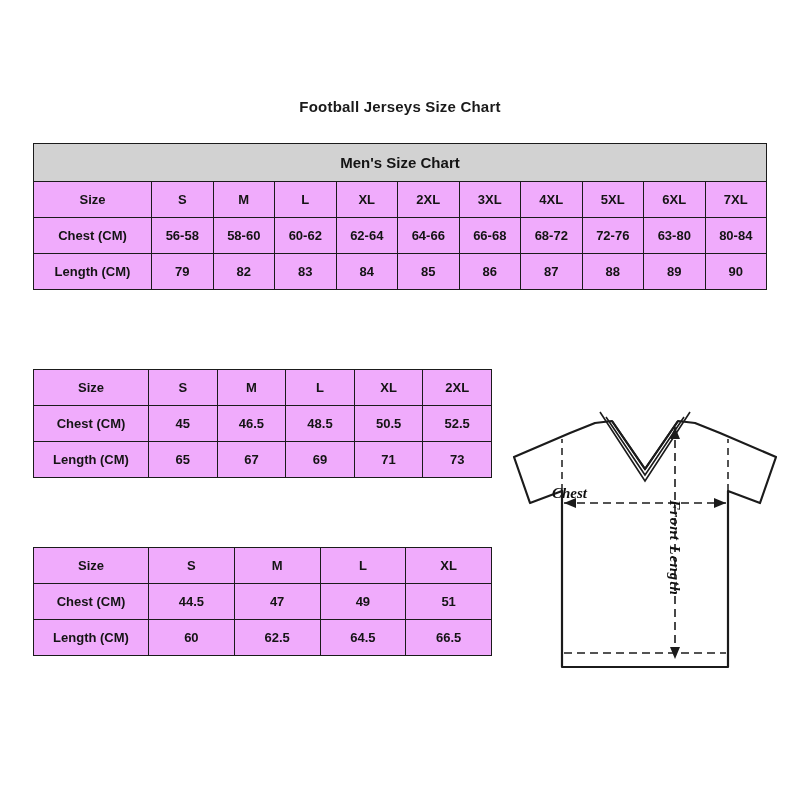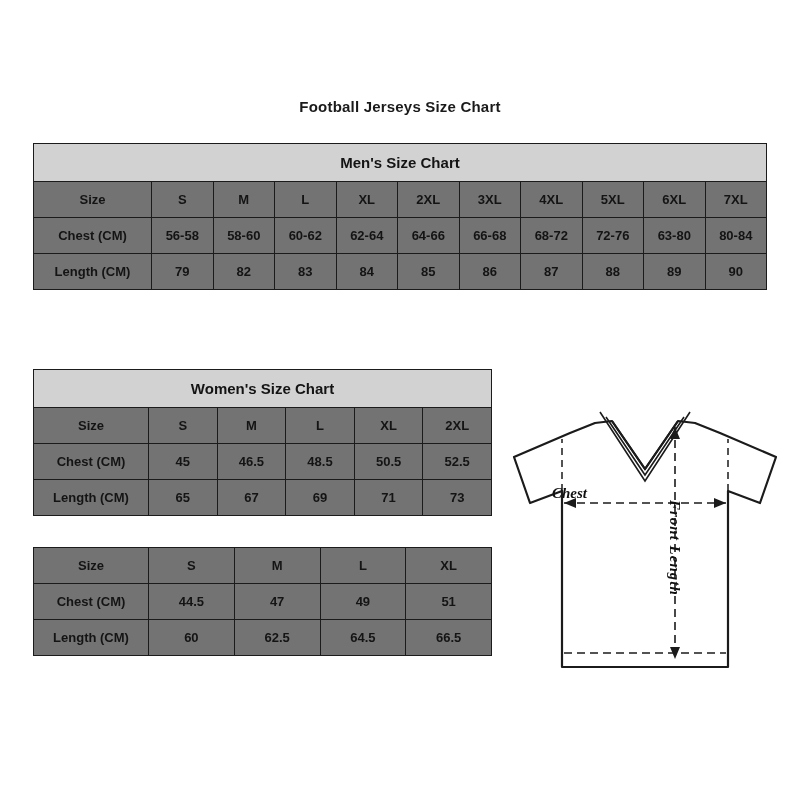--- a/index.html
+++ b/index.html
@@ -24,21 +24,21 @@
     text-align: center;
     font-size: 15px;
     font-weight: bold;
     color: #1a1a1a;
     letter-spacing: 0.2px;
   }
 
   table.size-table {
     border-collapse: collapse;
     table-layout: fixed;
-    background: #737373;
+    background: #f0abfc;
   }
   table.size-table td,
   table.size-table th {
     border: 1px solid #1b1b1b;
     text-align: center;
     vertical-align: middle;
     font-size: 13px;
     font-weight: bold;
     color: #141414;
     padding: 0;
@@ -188,23 +188,20 @@
     <colgroup>
       <col class="label-col">
       <col>
         <col>
         <col>
         <col>
         <col>
     </colgroup>
     <tbody>
       <tr>
-        <td class="caption-cell" colspan="6">Women's Size Chart</td>
-      </tr>
-      <tr>
         <td class="row-label">Size</td>
         <td>S</td>
         <td>M</td>
         <td>L</td>
         <td>XL</td>
         <td>2XL</td>
       </tr>
       <tr>
         <td class="row-label">Chest (CM)</td>
         <td>45</td>

